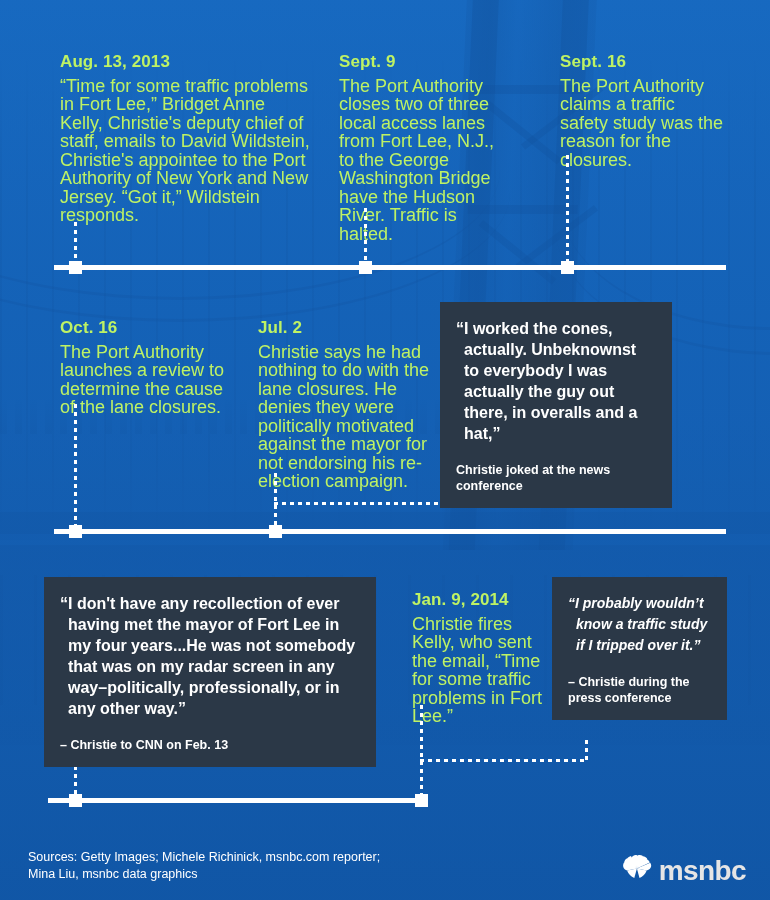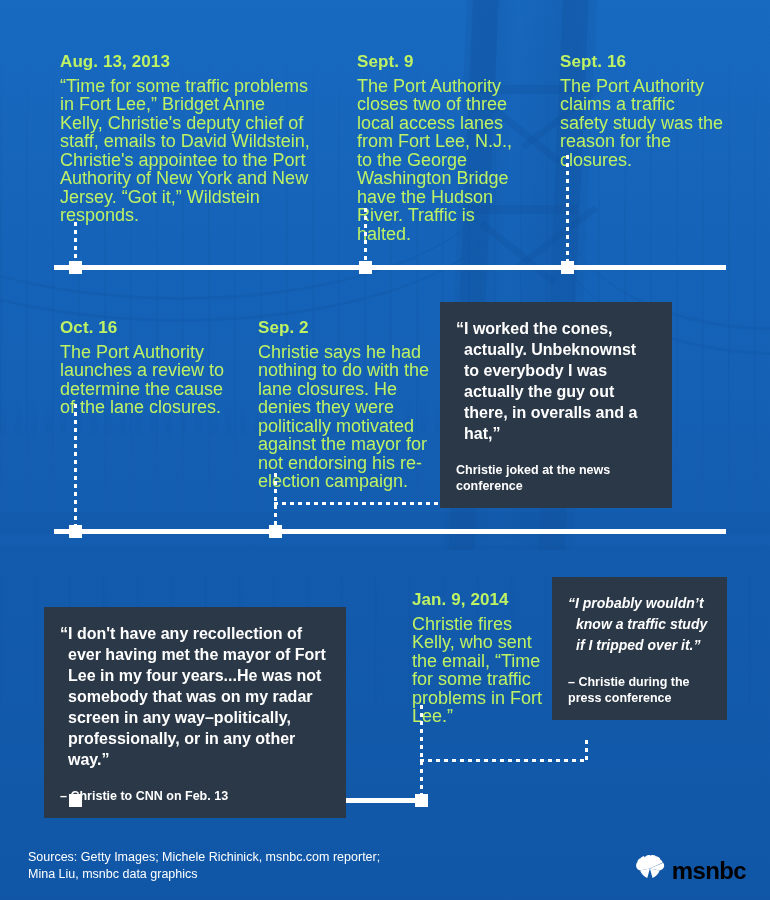--- a/index.html
+++ b/index.html
@@ -167,21 +167,21 @@
   .sources {
     position:absolute; left:28px; top:849px;
     font-size:12.5px; line-height:17px; color:#ffffff; font-weight:normal;
     z-index:3;
   }
   .logo {
     position:absolute; right:24px; top:855px;
     display:flex; align-items:center; gap:7px; z-index:3;
   }
   .logo .wordmark {
-    font-size:24px; font-weight:bold; color:#000000; letter-spacing:-.6px;
+    font-size:28px; font-weight:bold; color:#e5e5e5; letter-spacing:-.6px;
     line-height:1;
   }
 </style>
 </head>
 <body>
 
 <div id="infographic">
 
   <div class="photo-layer">
     <div class="sky"></div>
@@ -208,21 +208,21 @@
     <div class="blue-wash"></div>
   </div>
 
   <div class="content">
 
     <div class="entry" style="left:60px; top:52px; width:250px;">
       <div class="date">Aug. 13, 2013</div>
       <div class="body">“Time for some traffic problems in Fort Lee,” Bridget Anne Kelly, Christie's deputy chief of staff, emails to David Wildstein, Christie's appointee to the Port Authority of New York and New Jersey. “Got it,” Wildstein responds.</div>
     </div>
 
-    <div class="entry" style="left:357px; top:52px; width:165px;">
+    <div class="entry" style="left:339px; top:52px; width:165px;">
       <div class="date">Sept. 9</div>
       <div class="body">The Port Authority closes two of three local access lanes from Fort Lee, N.J., to the George Washington Bridge have the Hudson River. Traffic is halted.</div>
     </div>
 
     <div class="entry" style="left:560px; top:52px; width:165px;">
       <div class="date">Sept. 16</div>
       <div class="body">The Port Authority claims a traffic safety study was the reason for the closures.</div>
     </div>
 
     <div class="vdot" style="left:74px;  top:222px; height:45px;"></div>
@@ -233,39 +233,39 @@
     <div class="marker" style="left:69px;  top:261px;"></div>
     <div class="marker" style="left:359px; top:261px;"></div>
     <div class="marker" style="left:561px; top:261px;"></div>
 
     <div class="entry" style="left:60px; top:318px; width:165px;">
       <div class="date">Oct. 16</div>
       <div class="body">The Port Authority launches a review to determine the cause of the lane closures.</div>
     </div>
 
     <div class="entry" style="left:258px; top:318px; width:172px;">
-      <div class="date">Sep. 2</div>
+      <div class="date">Jul. 2</div>
       <div class="body">Christie says he had nothing to do with the lane closures. He denies they were politically motivated against the mayor for not endorsing his re-election campaign.</div>
     </div>
 
     <div class="quotecard" style="left:440px; top:302px; width:232px;">
       <div class="qtext">“I worked the cones, actually. Unbeknownst to everybody I was actually the guy out there, in overalls and a hat,”</div>
       <div class="qattr">Christie joked at the news conference</div>
     </div>
 
     <div class="vdot" style="left:74px;  top:404px; height:127px;"></div>
     <div class="vdot" style="left:274px; top:473px; height:58px;"></div>
     <div class="vdot" style="left:470px; top:452px; height:52px;"></div>
     <div class="hdot" style="left:274px; top:502px; width:199px;"></div>
 
     <div class="rail" style="left:54px; top:529px; width:672px;"></div>
     <div class="marker" style="left:69px;  top:525px;"></div>
     <div class="marker" style="left:269px; top:525px;"></div>
 
-    <div class="quotecard" style="left:44px; top:607px; width:302px;">
+    <div class="quotecard" style="left:44px; top:577px; width:332px;">
       <div class="qtext">“I don't have any recollection of ever having met the mayor of Fort Lee in my four years...He was not somebody that was on my radar screen in any way–politically, professionally, or in any other way.”</div>
       <div class="qattr">– Christie to CNN on Feb. 13</div>
     </div>
 
     <div class="entry" style="left:412px; top:590px; width:140px;">
       <div class="date">Jan. 9, 2014</div>
       <div class="body">Christie fires Kelly, who sent the email, “Time for some traffic problems in Fort Lee.”</div>
     </div>
 
     <div class="quotecard small" style="left:552px; top:577px; width:175px;">

